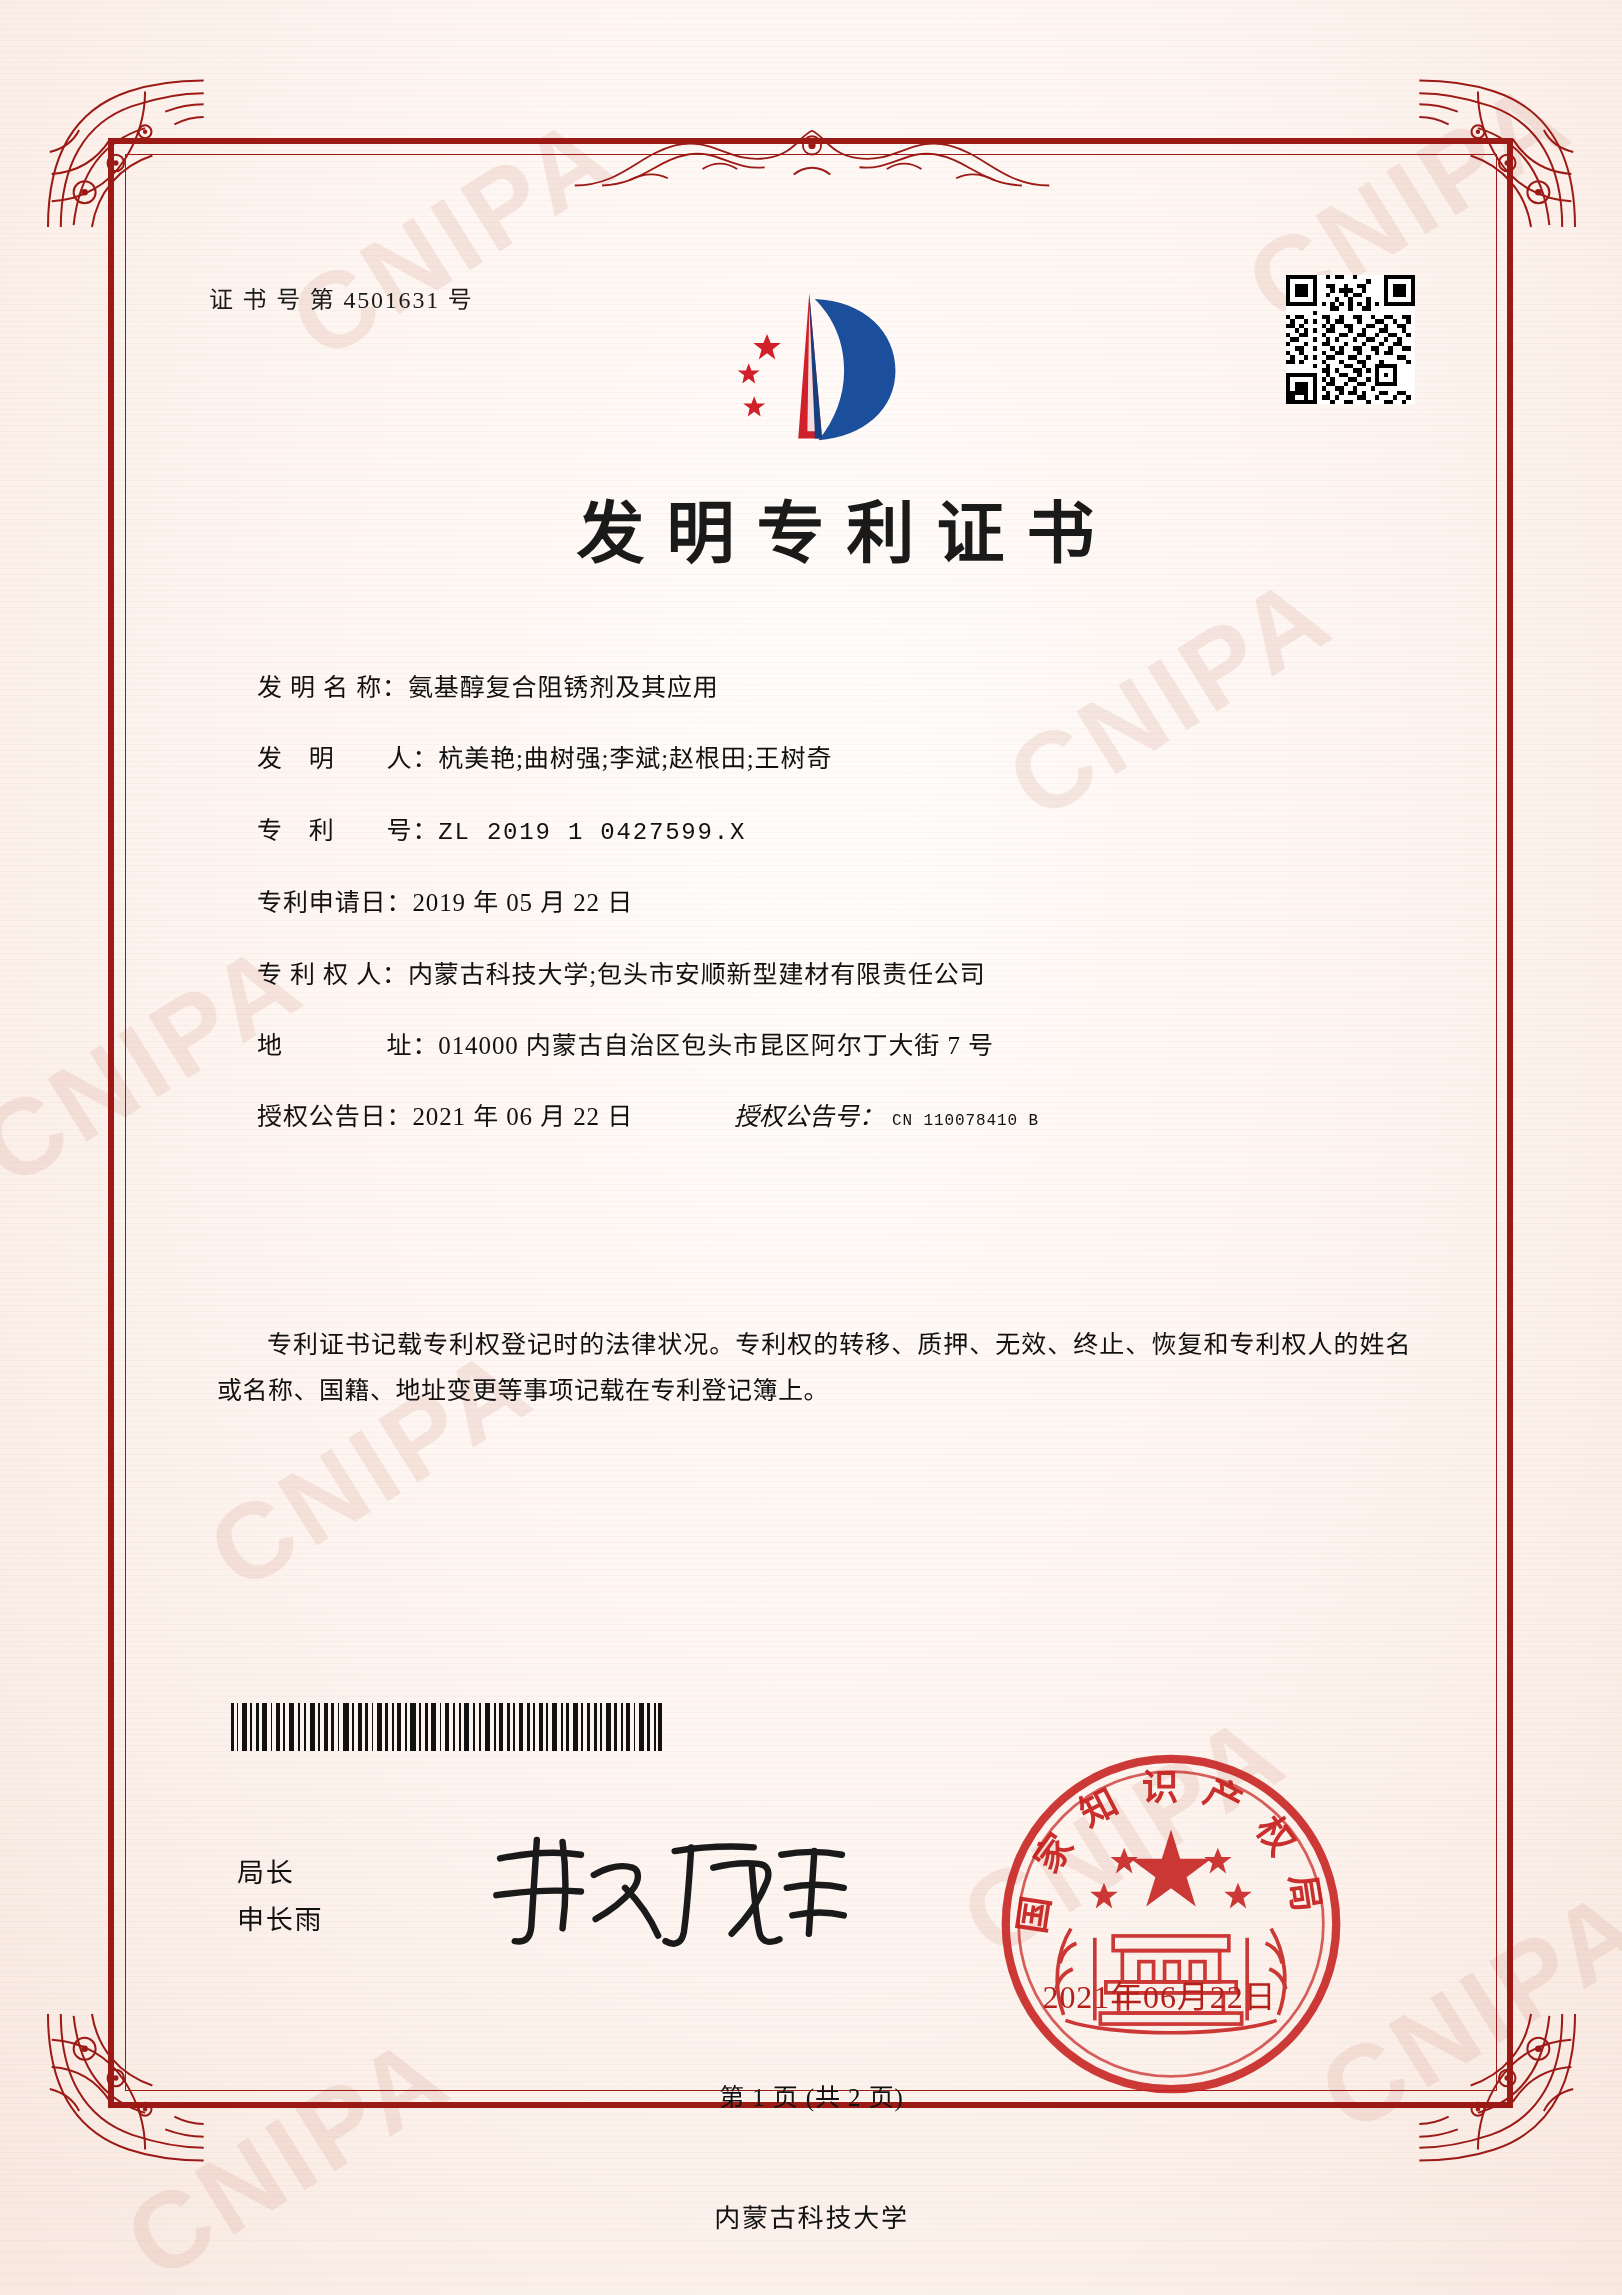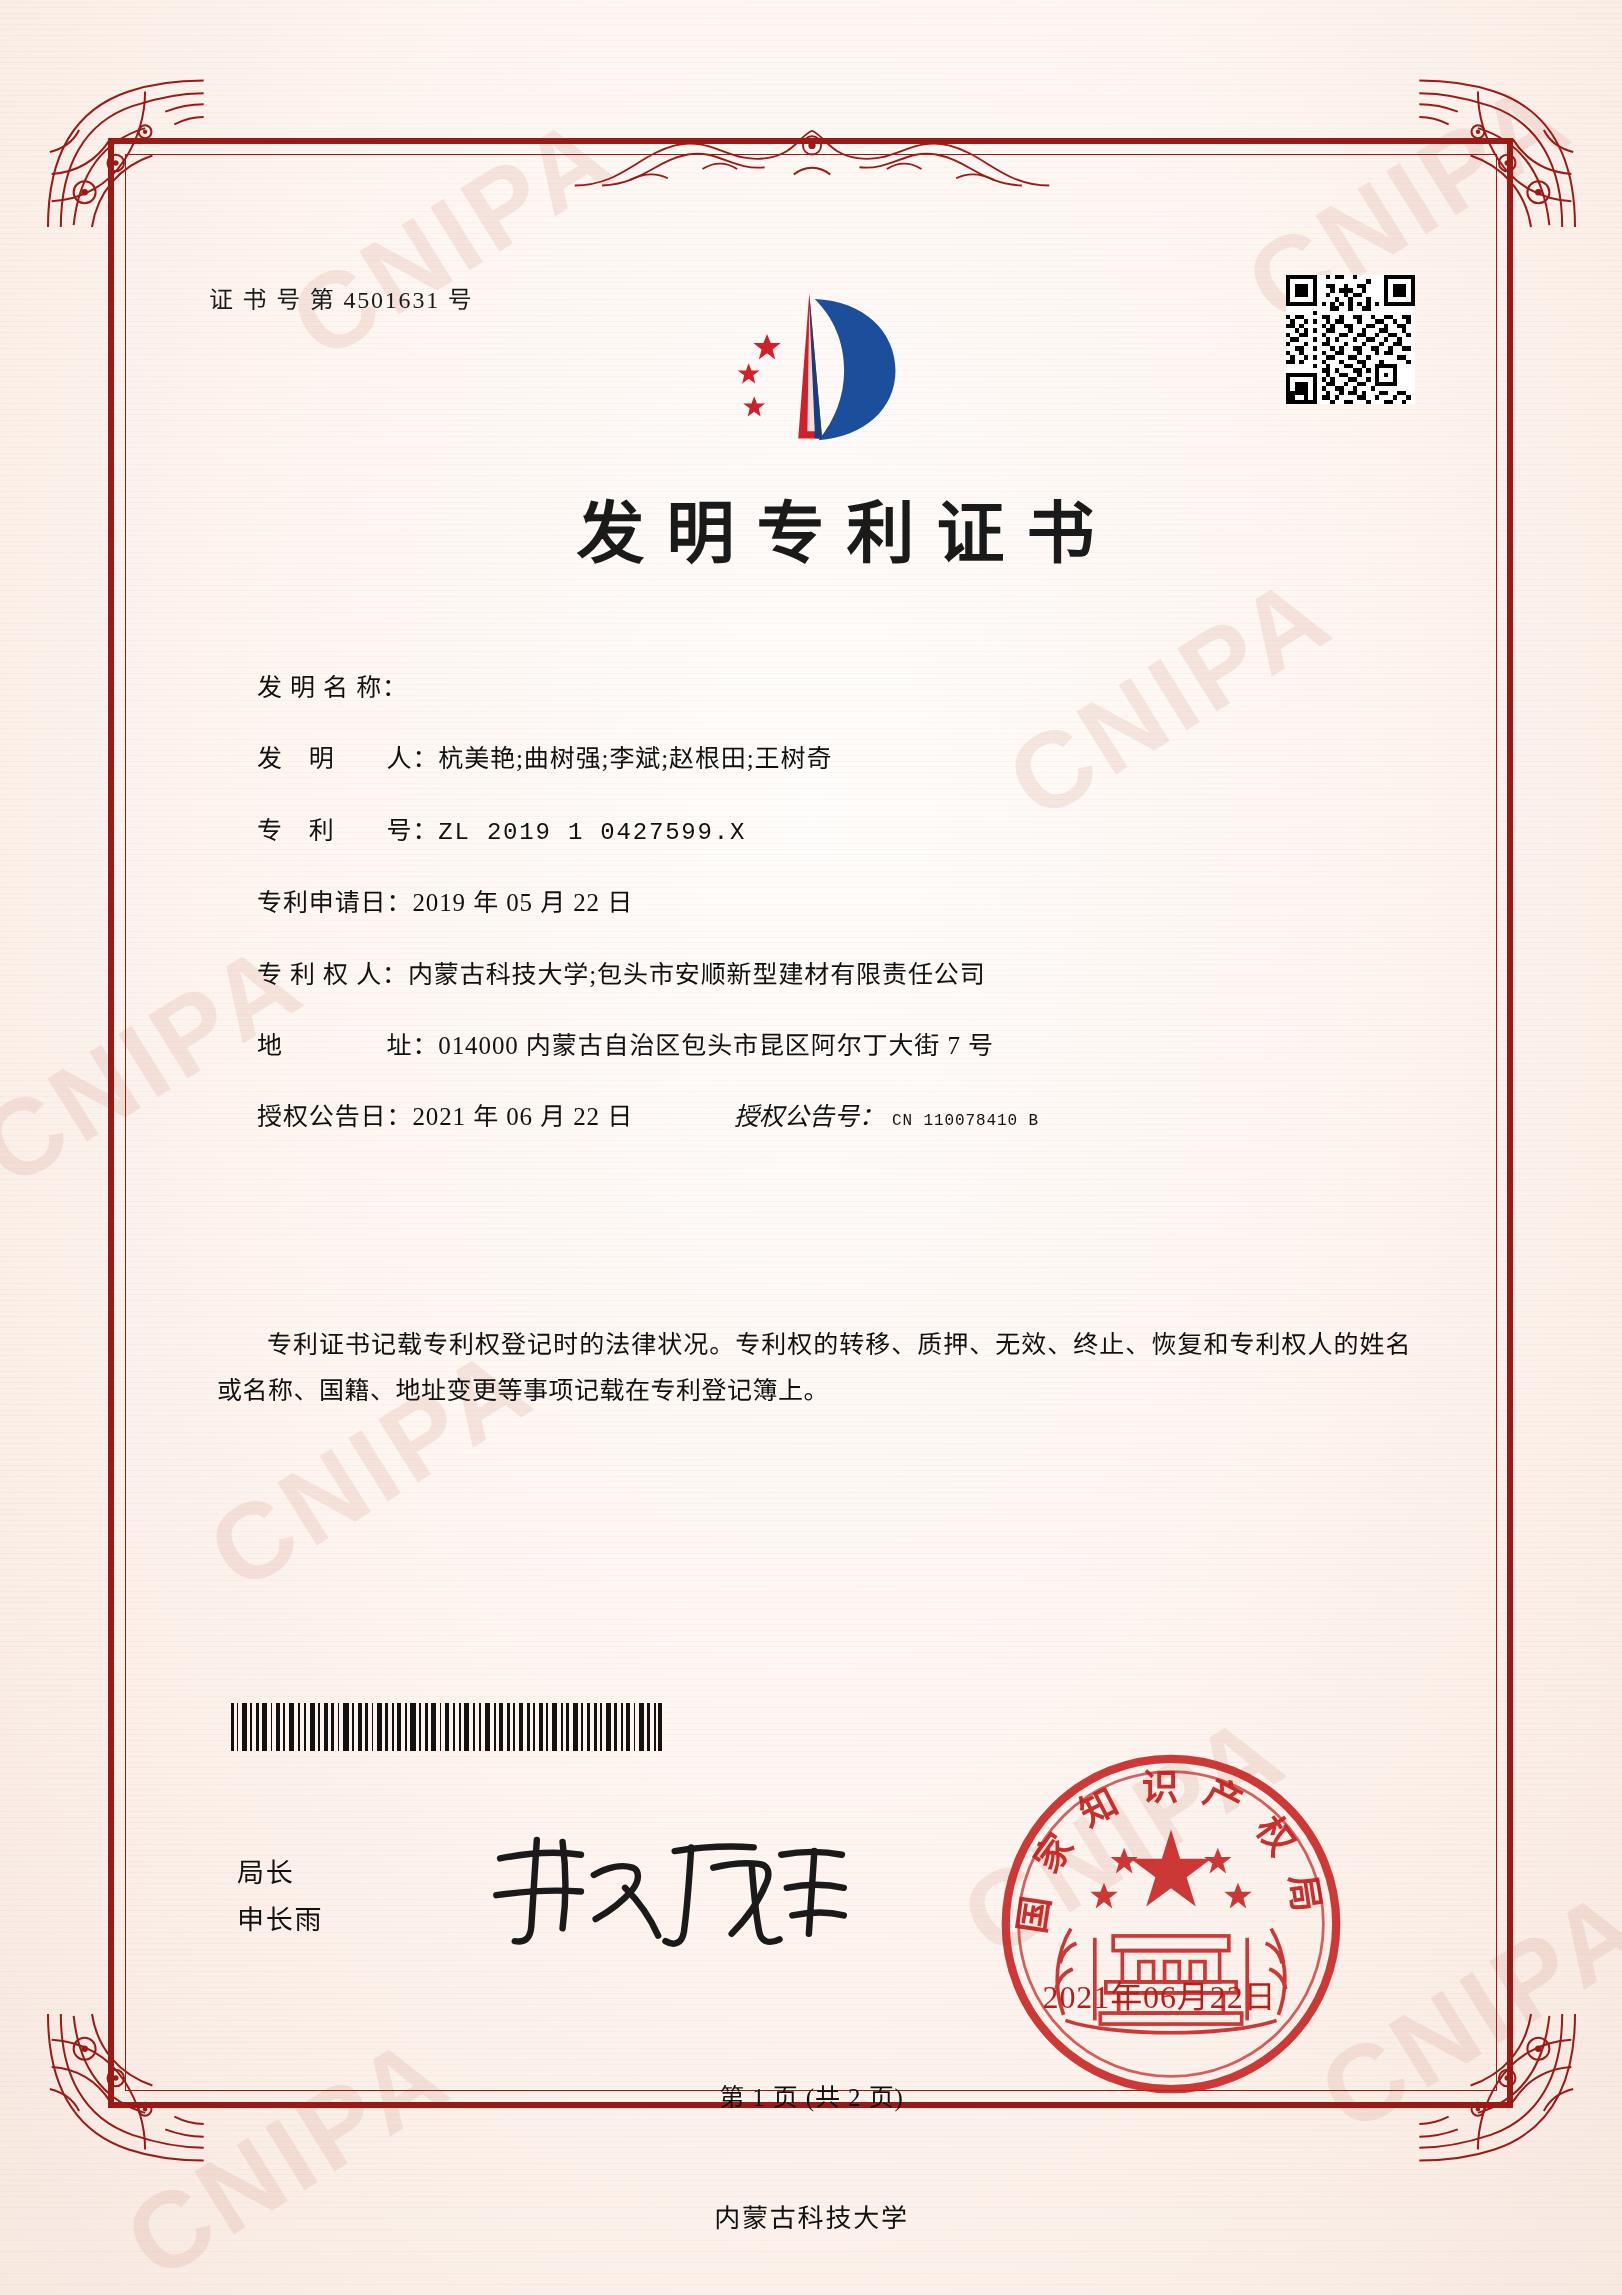--- a/index.html
+++ b/index.html
@@ -458,20 +458,21 @@
         <polygon points="52,132 55,140 64,140 57,145 59,154 52,149 45,154 47,145 40,140 49,140"></polygon>
       </g>
     </svg>
   </div>
 
   <div id="main-title">发明专利证书</div>
 
   <div id="fields">
     <div class="field-row">
       <span class="field-label">发 明 名 称：</span>
+      <span class="field-value">氨基醇复合阻锈剂及其应用</span>
     </div>
     <div class="field-row">
       <span class="field-label">发　明　　人：</span>
       <span class="field-value">杭美艳;曲树强;李斌;赵根田;王树奇</span>
     </div>
     <div class="field-row">
       <span class="field-label">专　利　　号：</span>
       <span class="field-value mono">ZL 2019 1 0427599.X</span>
     </div>
     <div class="field-row">

